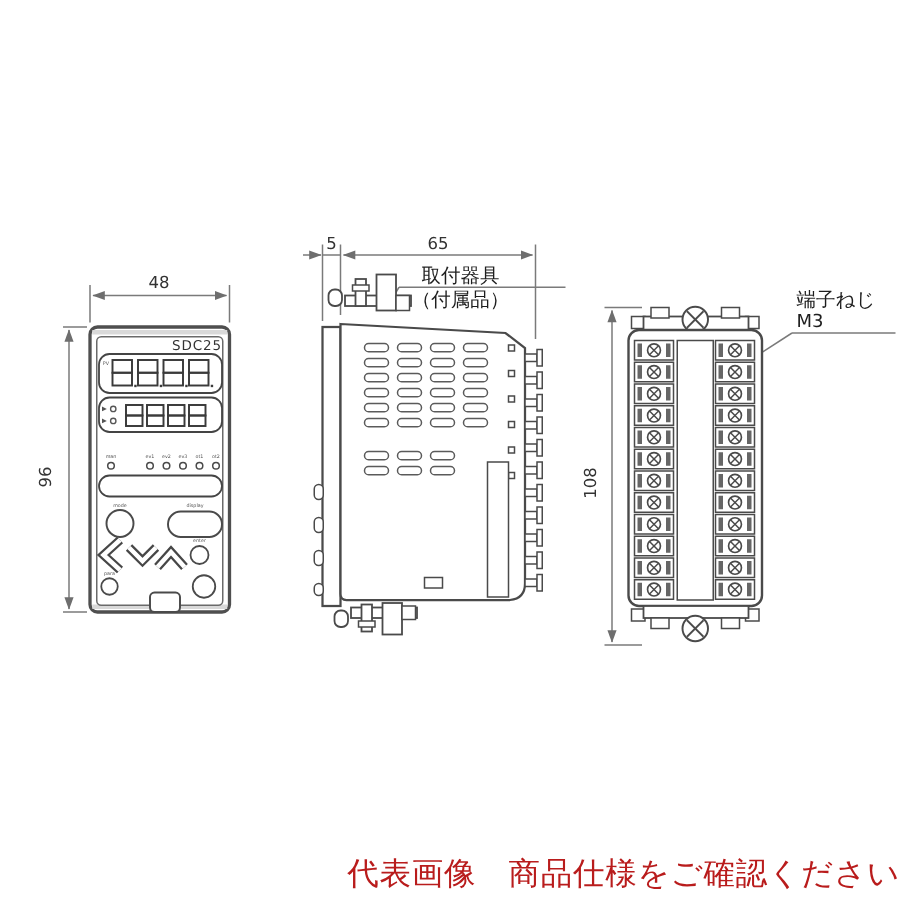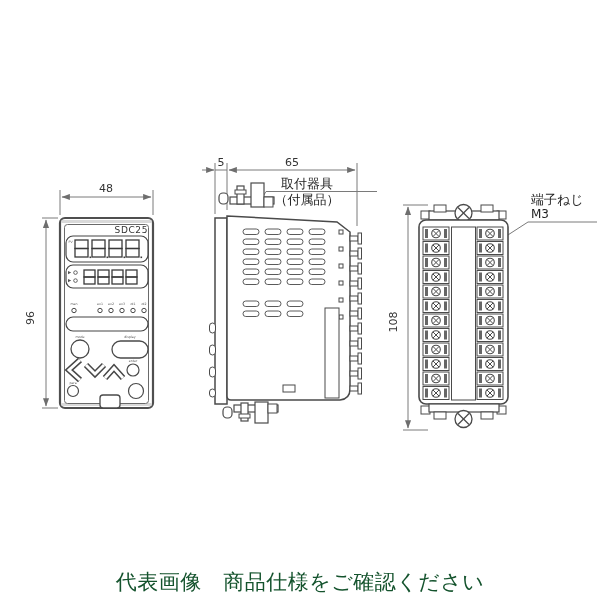--- a/index.html
+++ b/index.html
@@ -8,22 +8,22 @@
   svg{position:absolute;top:0;left:0;}
   .part{stroke:#4a4a4a;fill:#ffffff;}
   .partline{stroke:#4a4a4a;fill:none;}
   .dim{stroke:#7a7a7a;stroke-width:1;fill:none;}
   .dimtxt{font:11px "DejaVu Sans",sans-serif;fill:#333;}
   .jtxt{font:13px "DejaVu Sans",sans-serif;fill:#1e1e1e;}
   .mtxt{font:12px "DejaVu Sans",sans-serif;fill:#1e1e1e;}
   .model{font:9px "DejaVu Sans",sans-serif;fill:#333;letter-spacing:.6px;}
   .tiny{font:3.2px "DejaVu Sans",sans-serif;fill:#555;}
   .seg{stroke:#3a3a3a;stroke-width:1.3;fill:none;}
-  .caption{position:absolute;top:568px;left:0;width:600px;text-align:center;
-           font-size:21px;color:#14532d;letter-spacing:.5px;}
+  .caption{position:absolute;top:568px;left:0;width:600px;text-align:right;
+           font-size:21px;color:#b91c1c;letter-spacing:.5px;}
 </style>
 </head>
 <body>
 
 <svg width="600" height="600" viewBox="0 0 600 600">
   <defs>
     <marker id="arr" viewBox="0 0 10 8" refX="9" refY="4" markerWidth="9" markerHeight="7" orient="auto-start-reverse">
         <path d="M0,0.5 L9.5,4 L0,7.5 z" fill="#6e6e6e"></path>
       </marker>
     <g id="seg-lg">

